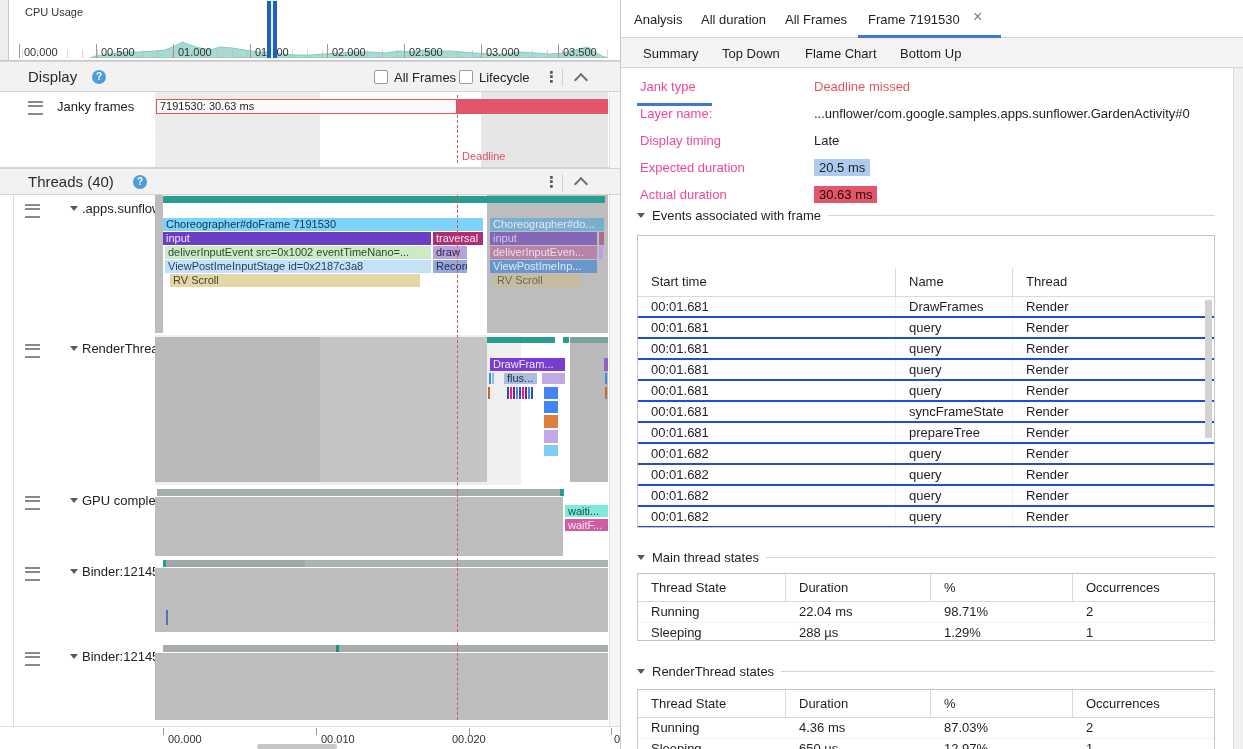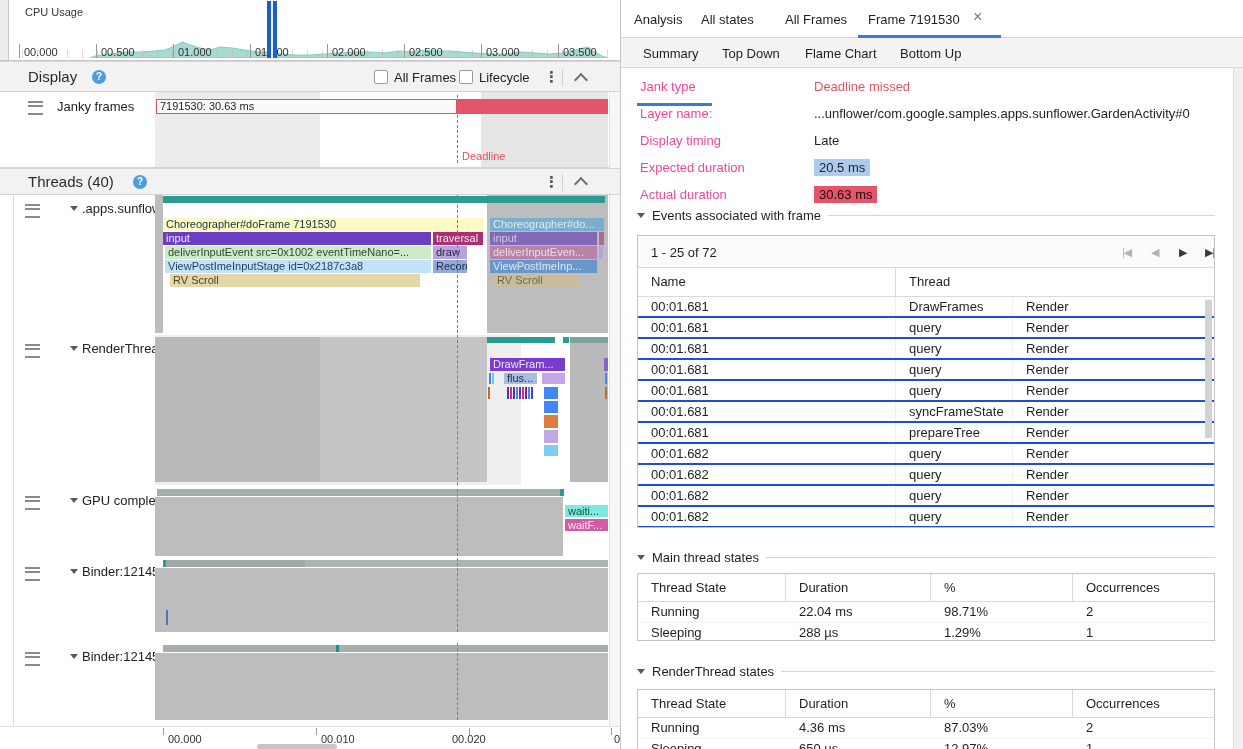--- a/index.html
+++ b/index.html
@@ -133,21 +133,21 @@
   <div class="abs" style="left:0;top:195px;width:620px;height:140px">
     <span class="ham" style="left:25px;top:9px"></span>
     <span class="caret" style="left:70px;top:11px"></span>
     <span class="abs lbl" style="left:82px;top:6px">.apps.sunflower</span>
     <div class="abs" style="left:155px;top:0;width:453px;height:138px;background:#fff">
       <div class="grayblock" style="left:0;top:0;width:8px;height:138px"></div>
       <div class="grayblock" style="left:332px;top:0;width:121px;height:138px"></div>
 
       <div class="abs" style="left:8px;top:1px;width:442px;height:7px;background:#2b9c92"></div>
 
-      <div class="bar" style="left:8px;top:23px;width:320px;background:#fef9c3;color:#10354a">
+      <div class="bar" style="left:8px;top:23px;width:320px;background:#7dd3fc;color:#10354a">
         <span>Choreographer#doFrame 7191530</span></div>
       <div class="bar" style="left:335px;top:23px;width:114px;background:#7aaece;color:#dfe9f0">
         <span>Choreographer#do...</span></div>
       <div class="bar" style="left:8px;top:37px;width:268px;background:#6b3fc5;color:#efe9fa">
         <span>input</span></div>
       <div class="bar" style="left:278px;top:37px;width:50px;background:#ad2e74;color:#f7e8f1">
         <span>traversal</span></div>
       <div class="bar" style="left:335px;top:37px;width:107px;background:#8468b8;color:#cfc8e0">
         <span>input</span></div>
       <div class="abs" style="left:444px;top:37px;width:5px;height:13px;background:#b06a93"></div>
@@ -262,21 +262,21 @@
   <div class="abs" style="left:257px;top:744px;width:80px;height:5px;background:#c6c6c6;border-radius:3px"></div>
 
   <div class="abs" style="left:609px;top:92px;width:11px;height:76px;background:#f6f6f6;border-left:1px solid #e3e3e3;box-sizing:border-box"></div>
   <div class="abs" style="left:609px;top:195px;width:11px;height:531px;background:#f6f6f6;border-left:1px solid #e3e3e3;box-sizing:border-box"></div>
 </div>
 
 <div class="abs" style="left:621px;top:0;width:622px;height:749px;background:#fff">
 
   <div class="abs" style="left:0;top:0;width:622px;height:38px;background:#fff;border-bottom:1px solid #d4d4d4;box-sizing:border-box">
     <span class="tab" style="left:13px;top:12px">Analysis</span>
-    <span class="tab" style="left:80px;top:12px">All states</span>
+    <span class="tab" style="left:80px;top:12px">All duration</span>
     <span class="tab" style="left:164px;top:12px">All Frames</span>
     <span class="tab" style="left:247px;top:12px">Frame 7191530</span>
     <span class="abs" style="left:352px;top:8px;font-size:16px;color:#7a7a7a">×</span>
     <div class="abs" style="left:237px;top:35px;width:143px;height:3px;background:#3c78d8"></div>
   </div>
 
   <div class="abs" style="left:0;top:38px;width:622px;height:30px;background:#f3f3f3;border-bottom:1px solid #d8d8d8;box-sizing:border-box">
     <span class="tab" style="left:22px;top:8px">Summary</span>
     <span class="tab" style="left:101px;top:8px">Top Down</span>
     <span class="tab" style="left:184px;top:8px">Flame Chart</span>
@@ -296,29 +296,23 @@
   <span class="field-value" style="left:193px;top:186px;background:#e3566a;padding:1px 5px;color:#20080c">30.63 ms</span>
 
   <div class="sec" style="left:16px;top:208px;width:578px">
     <span class="tri"></span>
     <span class="t">Events associated with frame</span>
     <span class="line"></span>
   </div>
 
   <div class="card" style="left:16px;top:235px;width:578px;height:293px">
 
-    <div class="abs" style="left:0;top:0;width:576px;height:32px;background:#fbfbfb;border-bottom:1px solid #d9d9d9;box-sizing:border-box">
-      <span class="abs" style="left:13px;top:9px;font-size:13px">1 - 25 of 72</span>
-      <span class="abs pgbtn" style="left:484px;top:10px;color:#b3b3b3">|◀</span>
-      <span class="abs pgbtn" style="left:513px;top:10px;color:#b3b3b3">◀</span>
-      <span class="abs pgbtn" style="left:541px;top:10px;color:#3a3a3a">▶</span>
-      <span class="abs pgbtn" style="left:567px;top:10px;color:#3a3a3a">▶|</span>
-    </div>
 
     <div class="ev-head abs" style="left:0;top:32px;width:576px;border-bottom:1px solid #d9d9d9">
+      <span>Start time</span>
       <span>Name</span>
       <span>Thread</span>
     </div>
 
     <div class="abs" style="left:0;top:61px;width:576px">
       <div class="ev-row">
         <span>00:01.681</span>
           <span>DrawFrames</span>
           <span>Render</span>
         </div>

